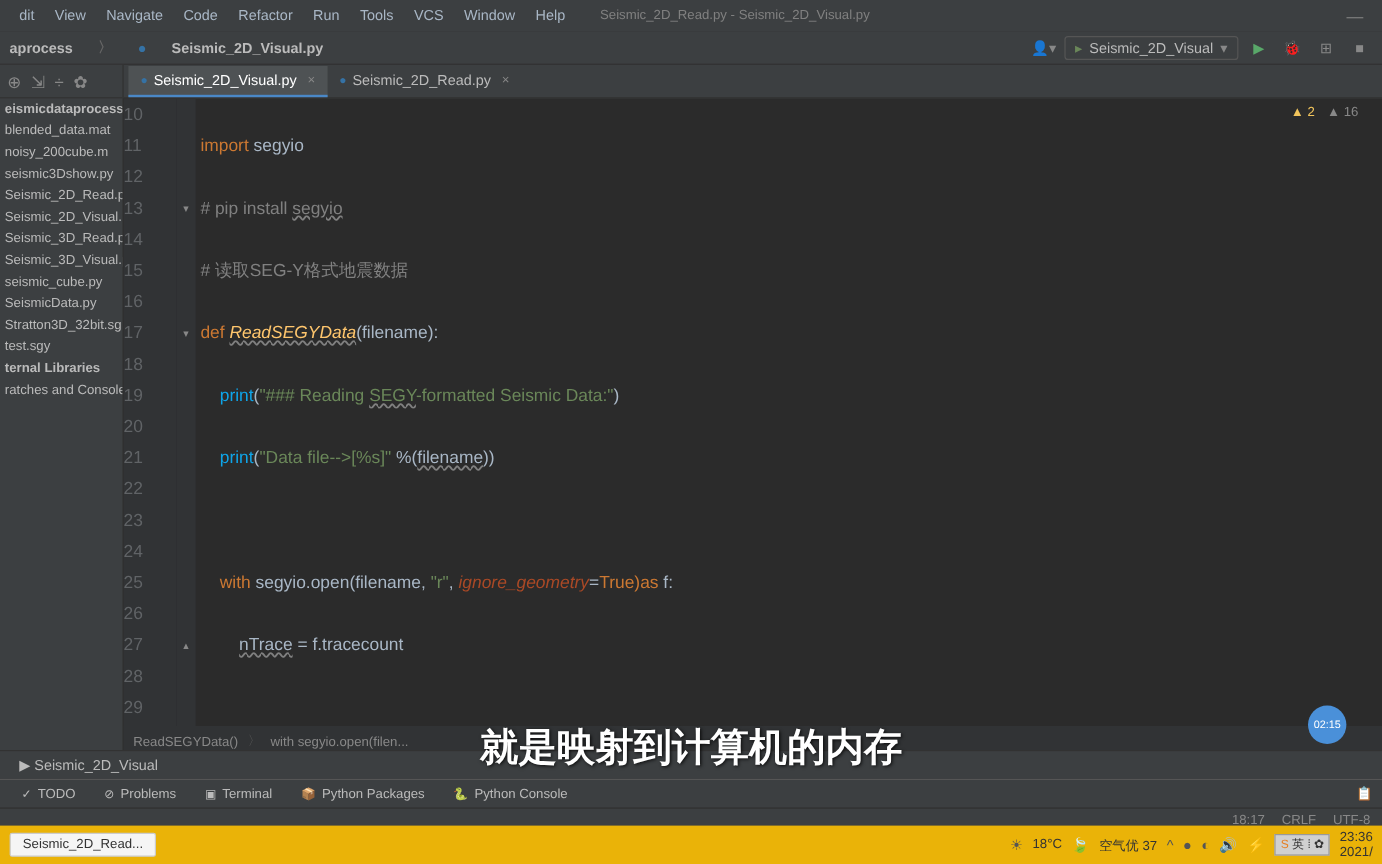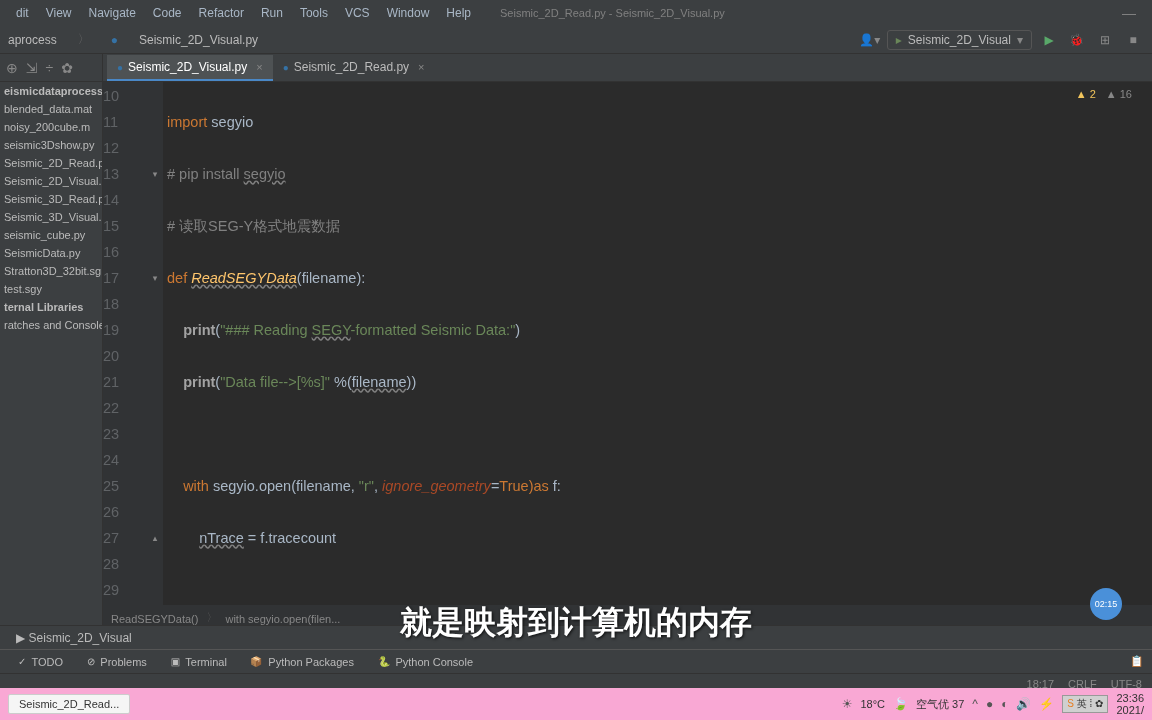--- a/index.html
+++ b/index.html
@@ -2,21 +2,21 @@
 <html><head>
 <meta charset="utf-8">
 <style>
 * { margin: 0; padding: 0; box-sizing: border-box; font-family: 'Segoe UI', Arial, sans-serif; }
 body { width: 1152px; height: 720px; background: #2b2b2b; color: #a9b7c6; overflow: hidden; position: relative; }
 .menubar { height: 26px; background: #3c3f41; display: flex; align-items: center; padding: 0 8px; font-size: 12px; gap: 1px; }
 .menubar .menu-item { padding: 3px 8px; cursor: pointer; }
 .menubar .title { margin-left: 20px; color: #808080; font-size: 11px; }
 .menubar .min-btn { margin-left: auto; color: #808080; padding: 0 8px; font-size: 14px; }
 .toolbar { height: 28px; background: #3c3f41; display: flex; align-items: center; padding: 0 8px; border-bottom: 1px solid #323232; }
-.breadcrumb { font-size: 12px; color: #bbbbbb; display: flex; align-items: center; gap: 21px; }
+.breadcrumb { font-size: 12px; color: #bbbbbb; display: flex; align-items: center; gap: 21px; font-weight: bold; }
 .breadcrumb .sep { color: #666; }
 .toolbar-right { margin-left: auto; display: flex; align-items: center; gap: 6px; }
 .run-config { background: #3c3f41; border: 1px solid #555; border-radius: 3px; padding: 2px 8px; font-size: 12px; display: flex; align-items: center; gap: 6px; color: #bbbbbb; min-width: 120px; }
 .icon-btn { width: 22px; height: 22px; display: flex; align-items: center; justify-content: center; cursor: pointer; font-size: 12px; }
 .main-area { display: flex; height: 571px; }
 .sidebar { width: 103px; background: #3c3f41; border-right: 1px solid #323232; display: flex; flex-direction: column; font-size: 11px; }
 .sidebar-header { height: 28px; display: flex; align-items: center; padding: 0 6px; gap: 8px; border-bottom: 1px solid #323232; }
 .sidebar-header .icon { color: #888; font-size: 14px; }
 .project-tree { flex: 1; overflow: hidden; }
 .tree-item { padding: 1px 4px; font-size: 11px; white-space: nowrap; overflow: hidden; cursor: pointer; color: #bbbbbb; line-height: 16px; }
@@ -29,38 +29,38 @@
 .tab .close { color: #888; font-size: 11px; margin-left: 4px; }
 .tab .py-icon { color: #3572A5; font-size: 10px; }
 .code-area { flex: 1; display: flex; position: relative; font-family: 'Consolas', 'Monaco', monospace; font-size: 14.5px; overflow: hidden; }
 .gutter { width: 44px; background: #313335; text-align: left; padding-right: 10px; color: #606366; line-height: 26px; padding-top: 1px; }
 .fold-gutter { width: 16px; background: #313335; color: #666; line-height: 26px; padding-top: 1px; text-align: center; font-size: 9px; }
 .fold-gutter .fold-icon { cursor: pointer; color: #888; }
 .code-content { flex: 1; padding-left: 4px; line-height: 26px; white-space: pre; padding-top: 1px; }
 .code-line { height: 26px; }
 .kw { color: #cc7832; }
 .fn { color: #ffc66d; font-style: italic; }
-.fn-call { color: #a3a3a3; font-weight: bold; }
+.fn-call { color: #0ea5e9; }
 .str { color: #6a8759; }
 .comment { color: #808080; }
 .param { color: #aa4926; font-style: italic; }
 .ident { color: #a9b7c6; }
 .underline { text-decoration: underline; text-decoration-style: wavy; text-decoration-color: #808080; }
 .bracket-highlight { background: #3b514d; }
 .inspection-hints { position: absolute; right: 20px; top: 6px; font-size: 11px; display: flex; gap: 10px; color: #888; z-index: 10; }
 .inspection-hints .warn { color: #f2c55c; }
 .breadcrumb-bottom { height: 20px; background: #313335; display: flex; align-items: flex-end; padding-left: 8px; font-size: 11px; color: #888; gap: 8px; }
 .breadcrumb-bottom .sep { color: #555; }
 .run-tab-bar { height: 24px; background: #3c3f41; display: flex; align-items: center; padding: 0 16px; font-size: 12px; gap: 10px; border-top: 1px solid #323232; }
 .bottom-tools { height: 24px; background: #3c3f41; display: flex; align-items: center; padding: 0 8px; font-size: 11px; gap: 4px; border-top: 1px solid #555; color: #bbbbbb; }
 .bottom-tool { padding: 2px 10px; cursor: pointer; display: flex; align-items: center; gap: 5px; }
 .bottom-tool .icon { font-size: 10px; }
 .status-bar { height: 20px; background: #3c3f41; display: flex; align-items: center; padding: 0 10px; font-size: 11px; color: #888; border-top: 1px solid #323232; }
 .status-right { margin-left: auto; display: flex; gap: 14px; }
-.taskbar { height: 32px; background: #f9a8d4; display: flex; align-items: center; padding: 0 8px; font-size: 11px; color: #333; gap: 21px; position: absolute; bottom: 0; width: 100%; }
+.taskbar { height: 32px; background: #eab308; display: flex; align-items: center; padding: 0 8px; font-size: 11px; color: #333; gap: 21px; position: absolute; bottom: 0; width: 100%; }
 .task-item { background: #f5f5f5; border: 1px solid #ccc; padding: 3px 10px; border-radius: 2px; font-size: 11px; }
 .taskbar-right { margin-left: auto; display: flex; align-items: center; gap: 8px; font-size: 11px; }
 .caption-overlay { position: absolute; bottom: 75px; left: 50%; transform: translateX(-50%); font-size: 32px; font-weight: bold; color: #ffffff; text-shadow: 1px 1px 3px rgba(0,0,0,0.8); z-index: 100; white-space: nowrap; }
 .timestamp-badge { position: absolute; right: 30px; bottom: 100px; width: 32px; height: 32px; border-radius: 50%; background: #4a90d9; display: flex; align-items: center; justify-content: center; font-size: 9px; color: #fff; z-index: 100; }
 .cursor-caret { display: inline-block; width: 2px; height: 18px; background: #b0b0b0; vertical-align: middle; margin-left: 120px; }
 .tray-icon { font-size: 12px; color: #555; }
 .ime-box { background: #d0d0d0; padding: 1px 4px; border: 1px solid #999; font-size: 10px; }
 </style>
 </head>
 <body>

